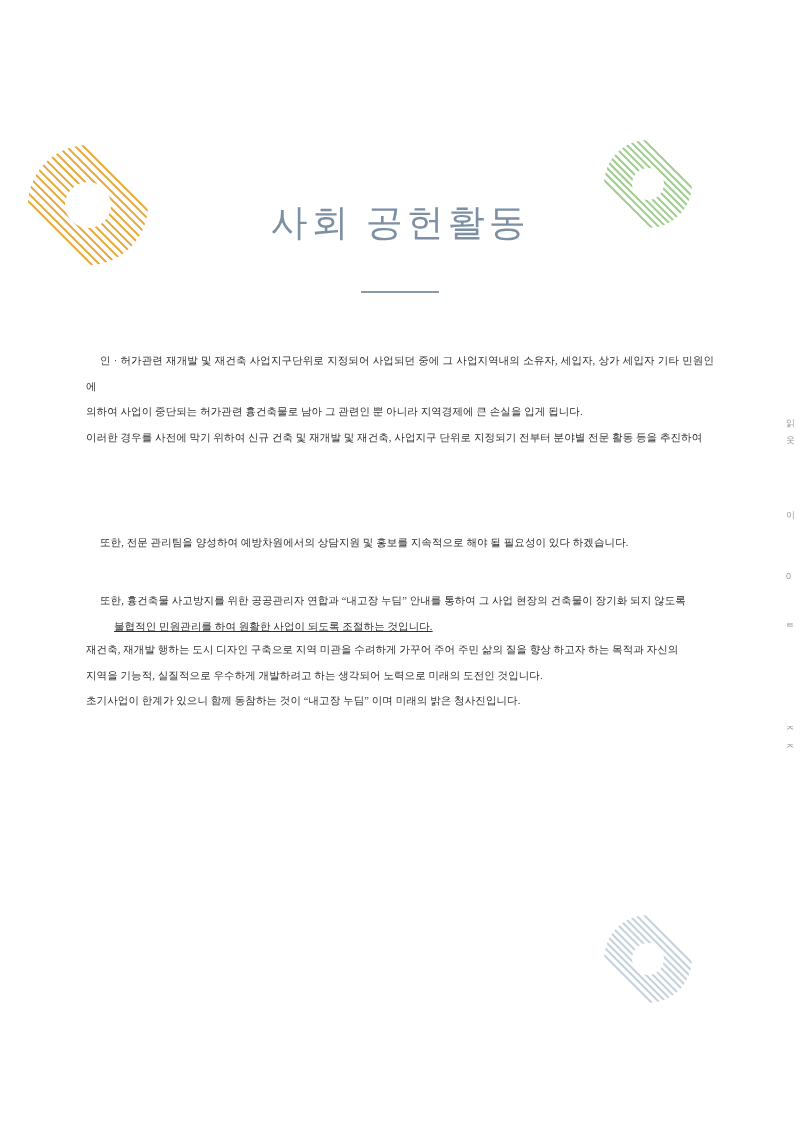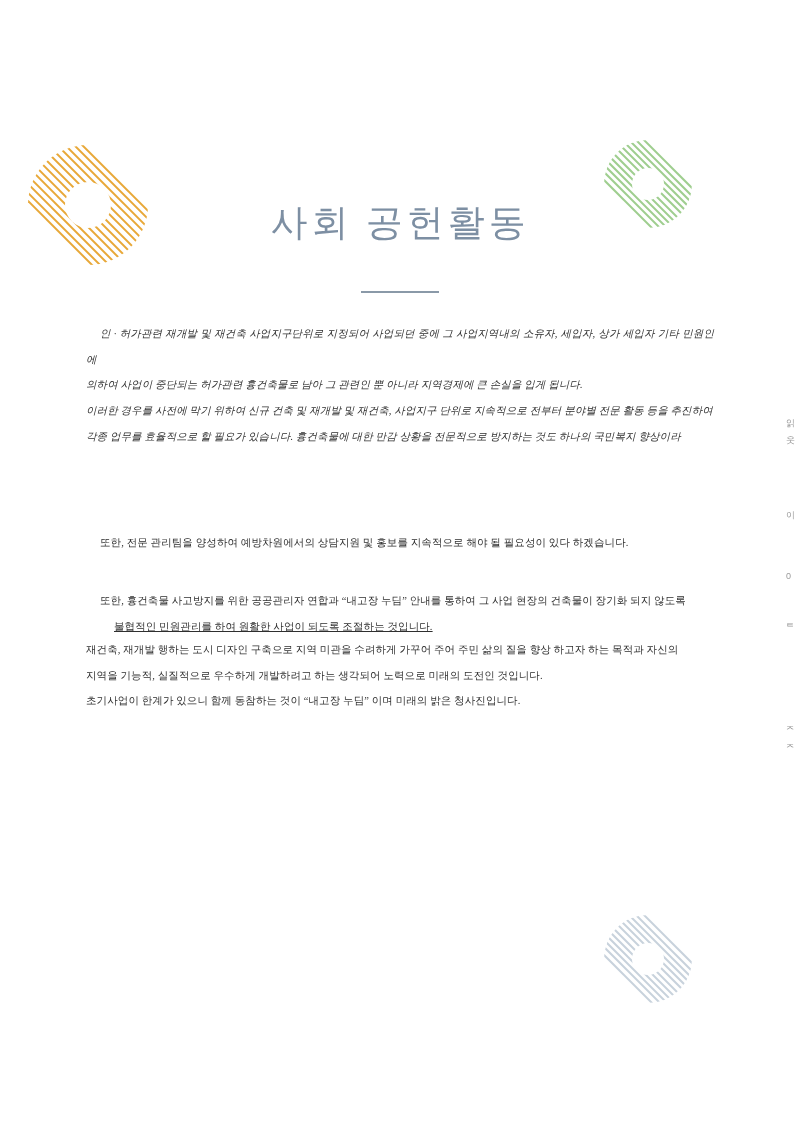--- a/index.html
+++ b/index.html
@@ -139,21 +139,21 @@
   .body-block p {
     margin: 0;
   }
   .indent {
     text-indent: 14px;
   }
   .indent2 {
     text-indent: 28px;
     text-decoration: underline;
   }
-  #para-1 { top: 321px; font-style: italic; }
+  #para-1 { top: 348px; }
   #para-2 { top: 530px; }
   #para-3 { top: 588px; }
   #para-4 { top: 637px; }
 
   
   .edge-marks {
     position: absolute;
     right: 0;
     top: 415px;
     width: 14px;
@@ -229,22 +229,21 @@
       </div>
     <div class="mask"></div>
   </div>
 
   <div class="title">사회 공헌활동</div>
   <div class="title-rule"></div>
 
   <div class="body-block" id="para-1">
     <p class="indent">인 · 허가관련 재개발 및 재건축 사업지구단위로 지정되어 사업되던 중에 그 사업지역내의 소유자, 세입자, 상가 세입자 기타 민원인에</p>
     <p>의하여 사업이 중단되는 허가관련 흉건축물로 남아 그 관련인 뿐 아니라 지역경제에 큰 손실을  입게 됩니다.</p>
-    <p>이러한 경우를 사전에 막기 위하여 신규 건축 및 재개발 및 재건축, 사업지구 단위로 지속적으로 전부터 분야별 전문 활동 등을 추진하여</p>
-    <p>각종 업무를 효율적으로 할 필요가 있습니다. 흉건축물에 대한 만감 상황을 전문적으로 방지하는 것도 하나의 국민복지 향상이라</p>
+    <p>이러한 경우를 사전에 막기 위하여 신규 건축 및 재개발 및 재건축, 사업지구 단위로 지정되기 전부터 분야별 전문 활동 등을 추진하여</p>
   </div>
 
   <div class="body-block" id="para-2">
     <p class="indent">또한, 전문 관리팀을 양성하여 예방차원에서의 상담지원 및 홍보를 지속적으로 해야 될 필요성이 있다 하겠습니다.</p>
   </div>
 
   <div class="body-block" id="para-3">
     <p class="indent">또한, 흉건축물 사고방지를 위한 공공관리자 연합과  “내고장 누딤”  안내를 통하여 그 사업 현장의 건축물이 장기화 되지 않도록</p>
     <p class="indent2">불협적인 민원관리를 하여 원활한 사업이 되도록 조절하는 것입니다.</p>
   </div>

